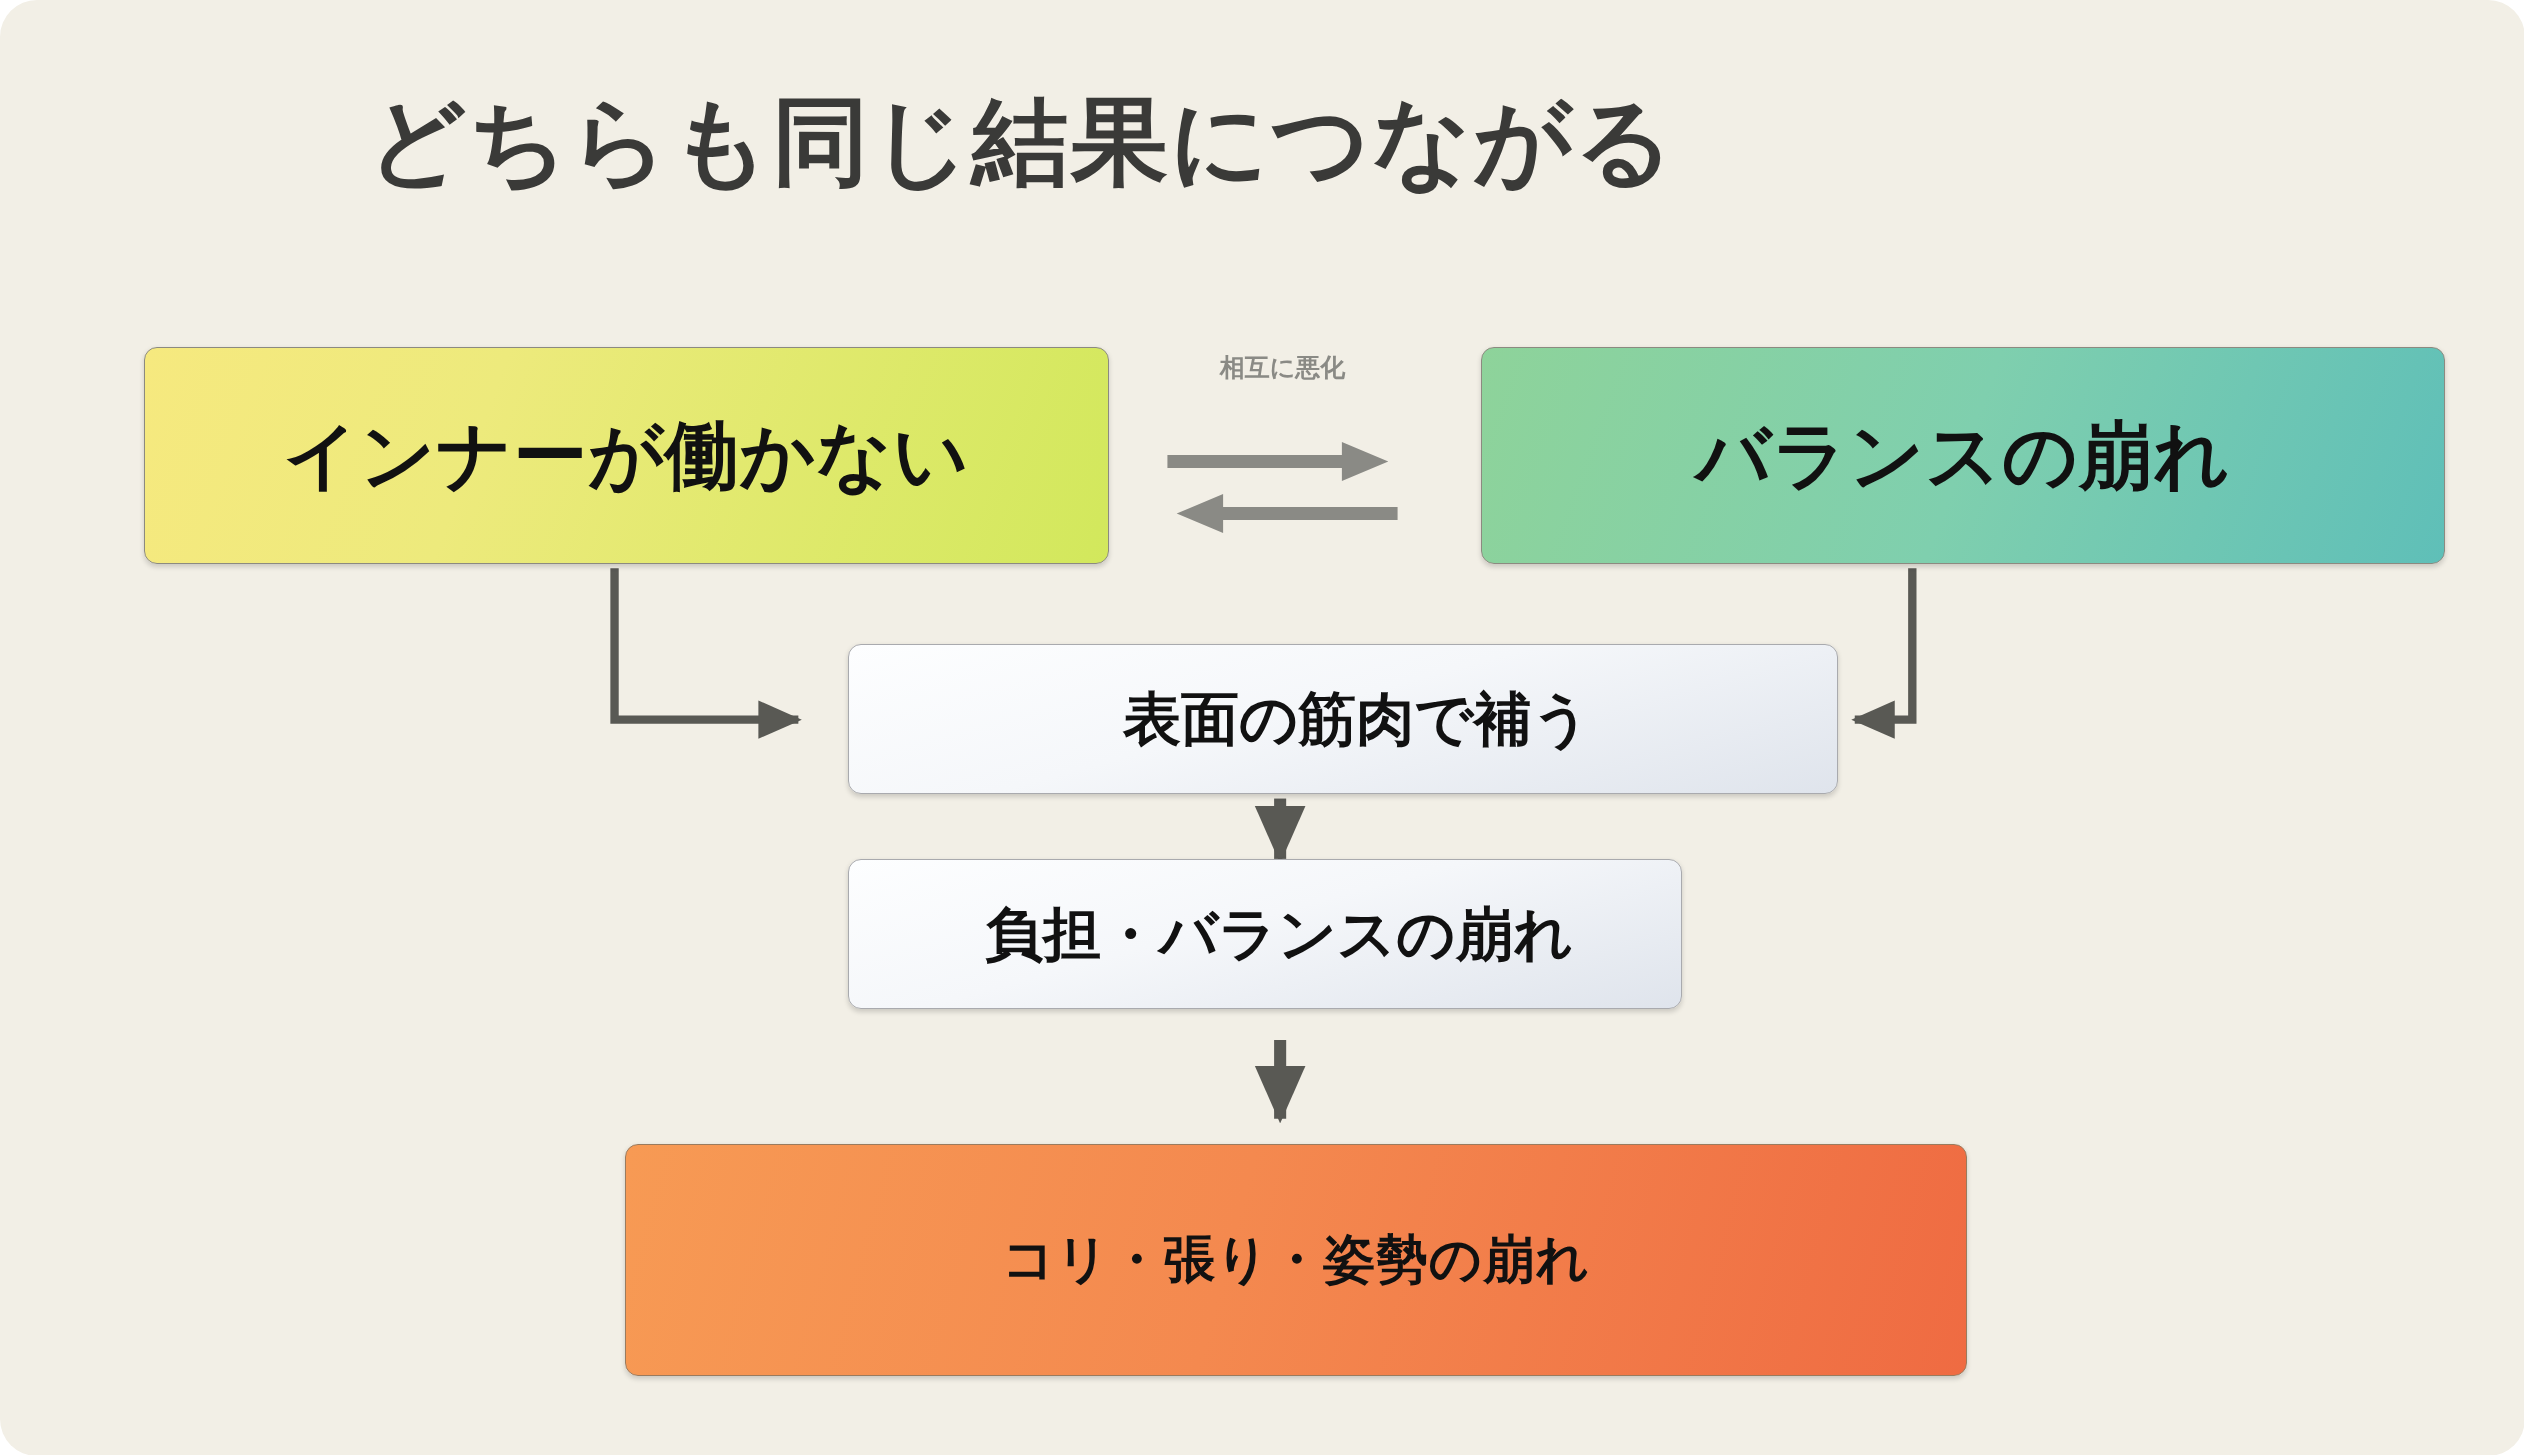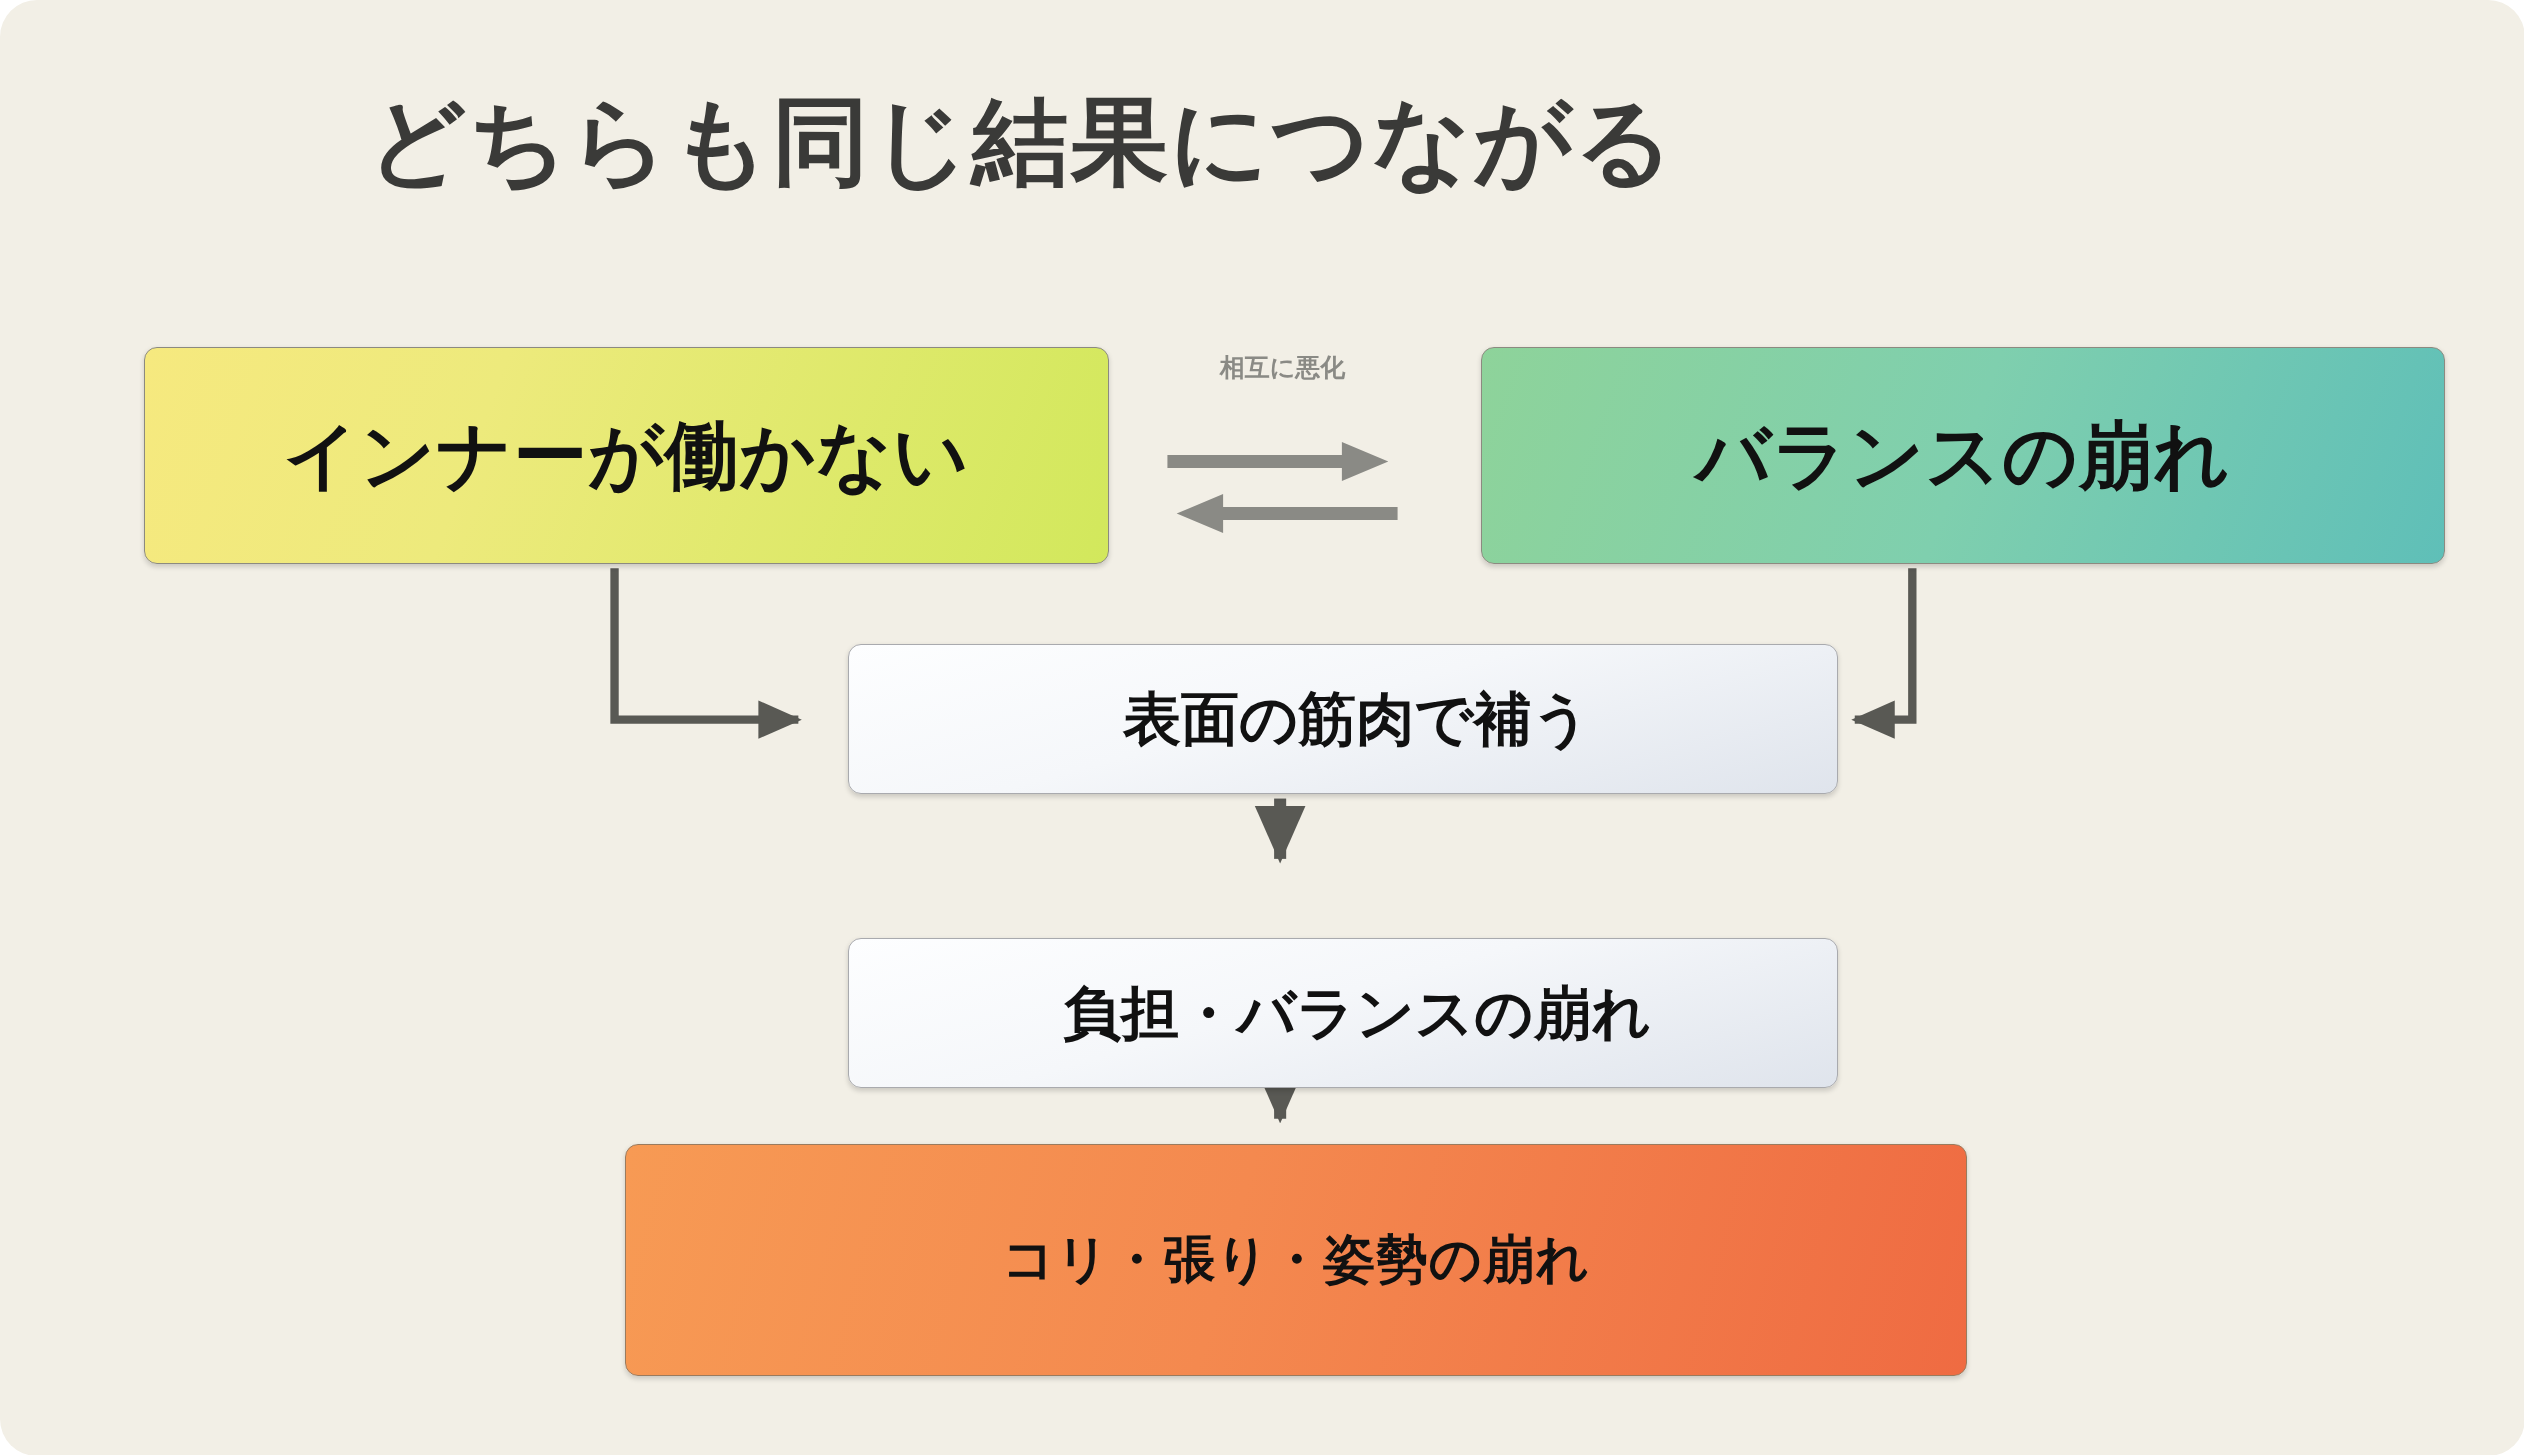--- a/index.html
+++ b/index.html
@@ -88,22 +88,22 @@
   #node-compensate {
     left: 832px;
     top: 644px;
     width: 990px;
     height: 150px;
   }
   #node-compensate .node-label { font-size: 58px; }
 
   #node-imbalance {
     left: 832px;
-    top: 938px;
-    width: 990px;
+    top: 859px;
+    width: 834px;
     height: 150px;
   }
   #node-imbalance .node-label { font-size: 58px; }
 
   
   #node-result {
     left: 609px;
     top: 1144px;
     width: 1342px;
     height: 232px;

